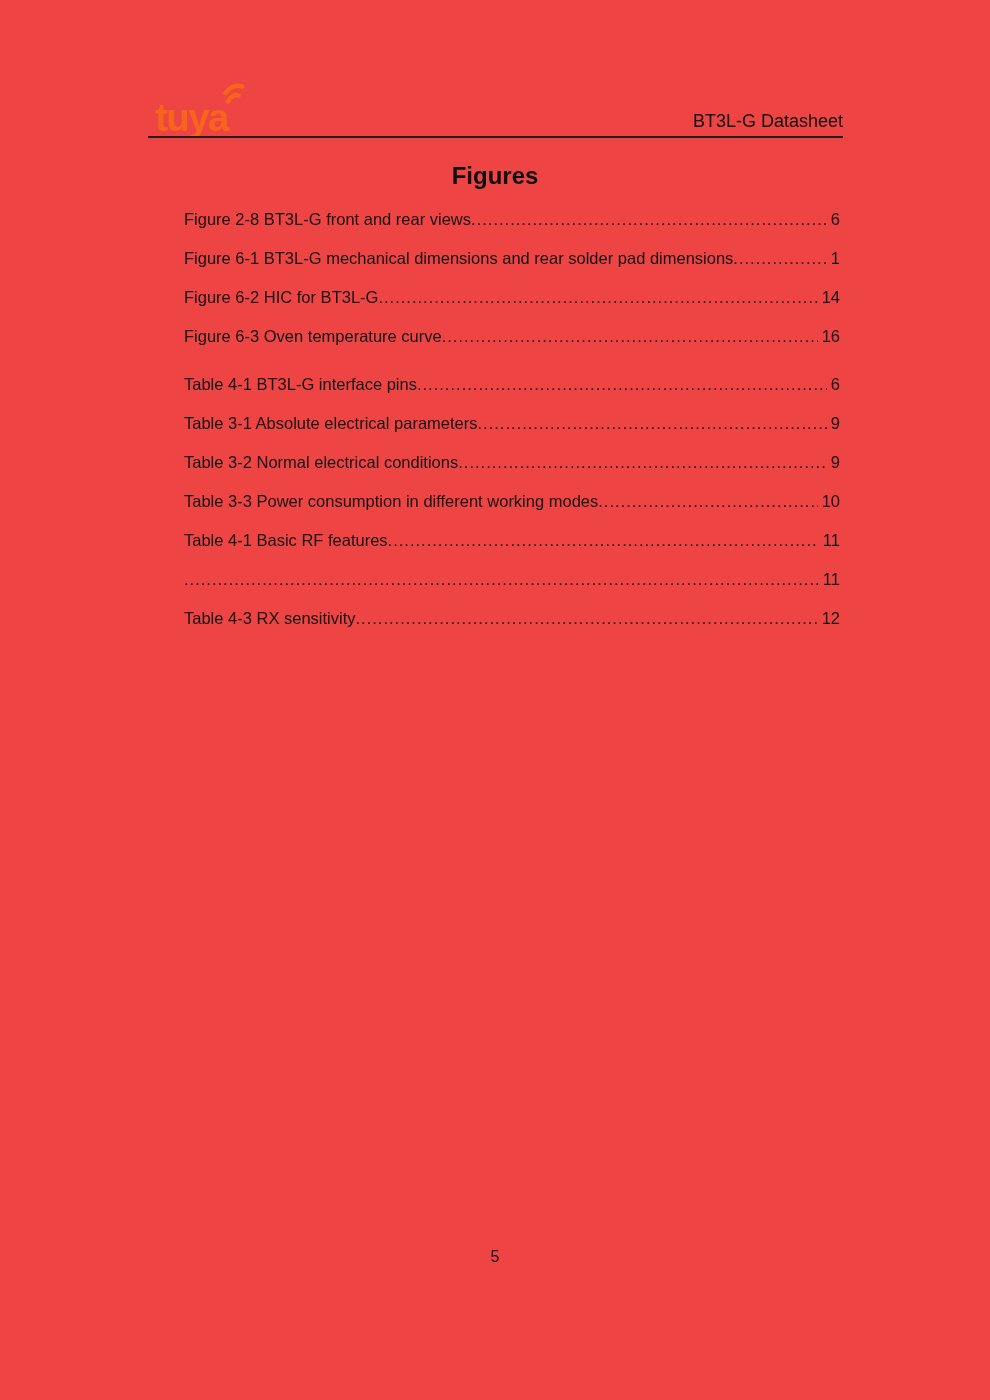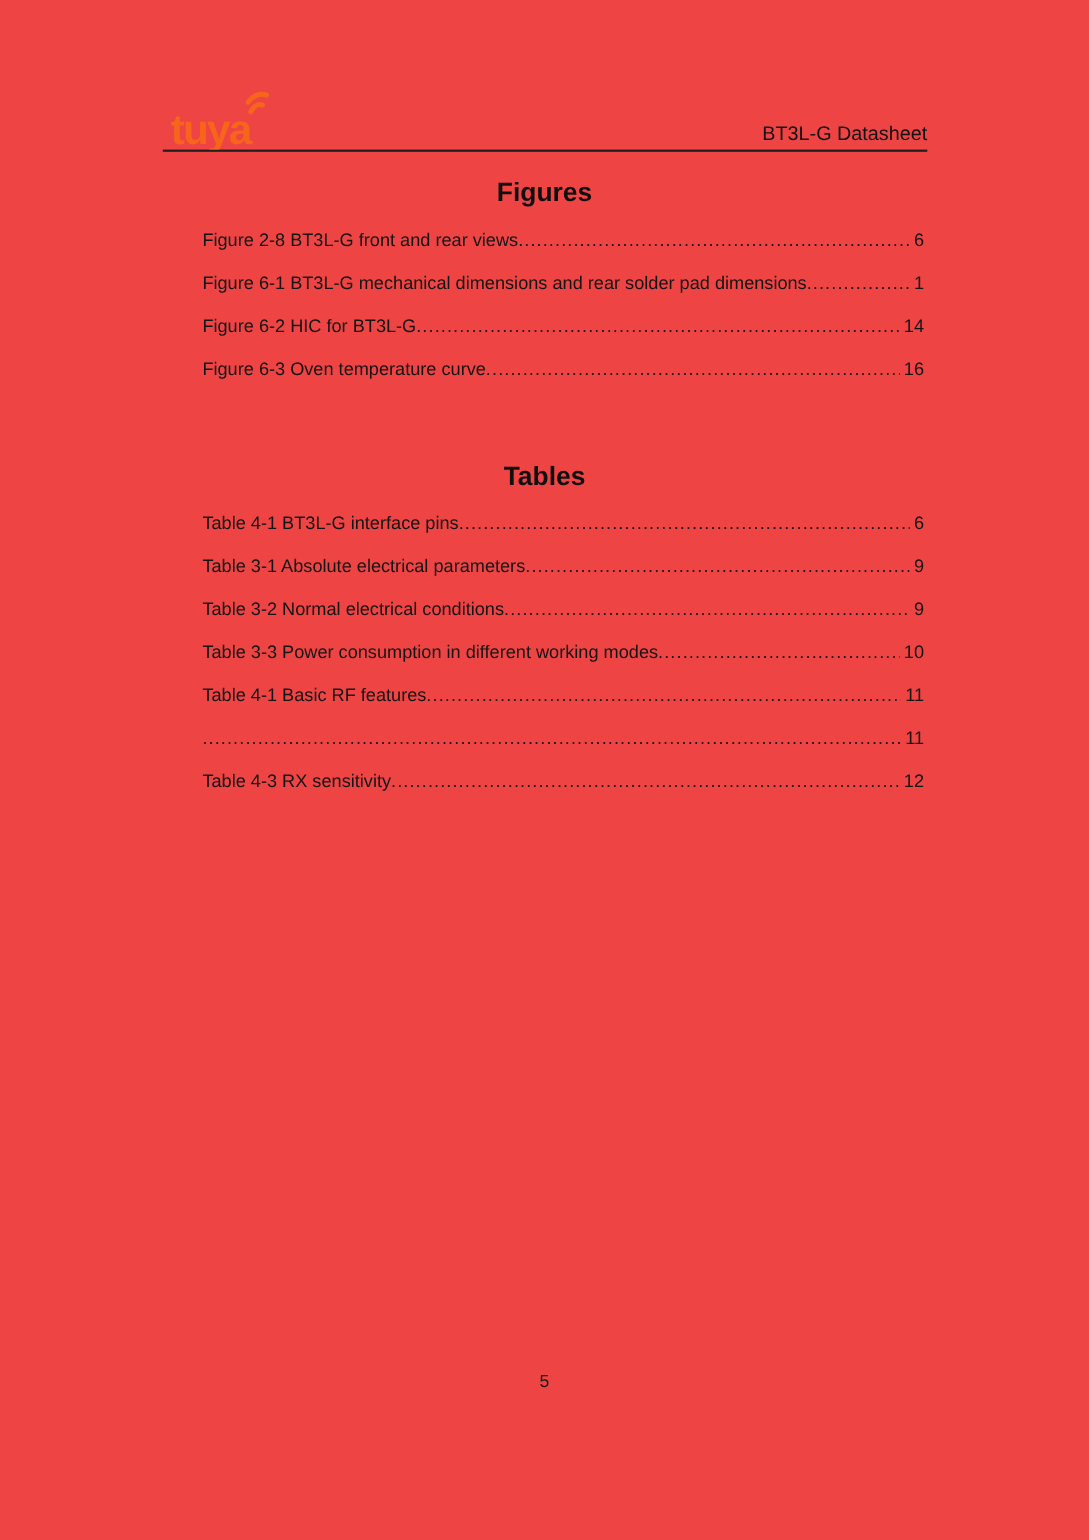--- a/index.html
+++ b/index.html
@@ -110,21 +110,20 @@
       <span class="toc-leader"></span>
       <span class="toc-page">14</span>
     </div>
     <div class="toc-row">
       <span class="toc-title">Figure 6-3 Oven temperature curve</span>
       <span class="toc-leader"></span>
       <span class="toc-page">16</span>
     </div>
   </div>
 
-  <h1 class="section-heading tables">Tables</h1>
 
   <div class="toc tables-toc">
     <div class="toc-row">
       <span class="toc-title">Table 4-1 BT3L-G interface pins</span>
       <span class="toc-leader"></span>
       <span class="toc-page">6</span>
     </div>
     <div class="toc-row">
       <span class="toc-title">Table 3-1 Absolute electrical parameters</span>
       <span class="toc-leader"></span>

